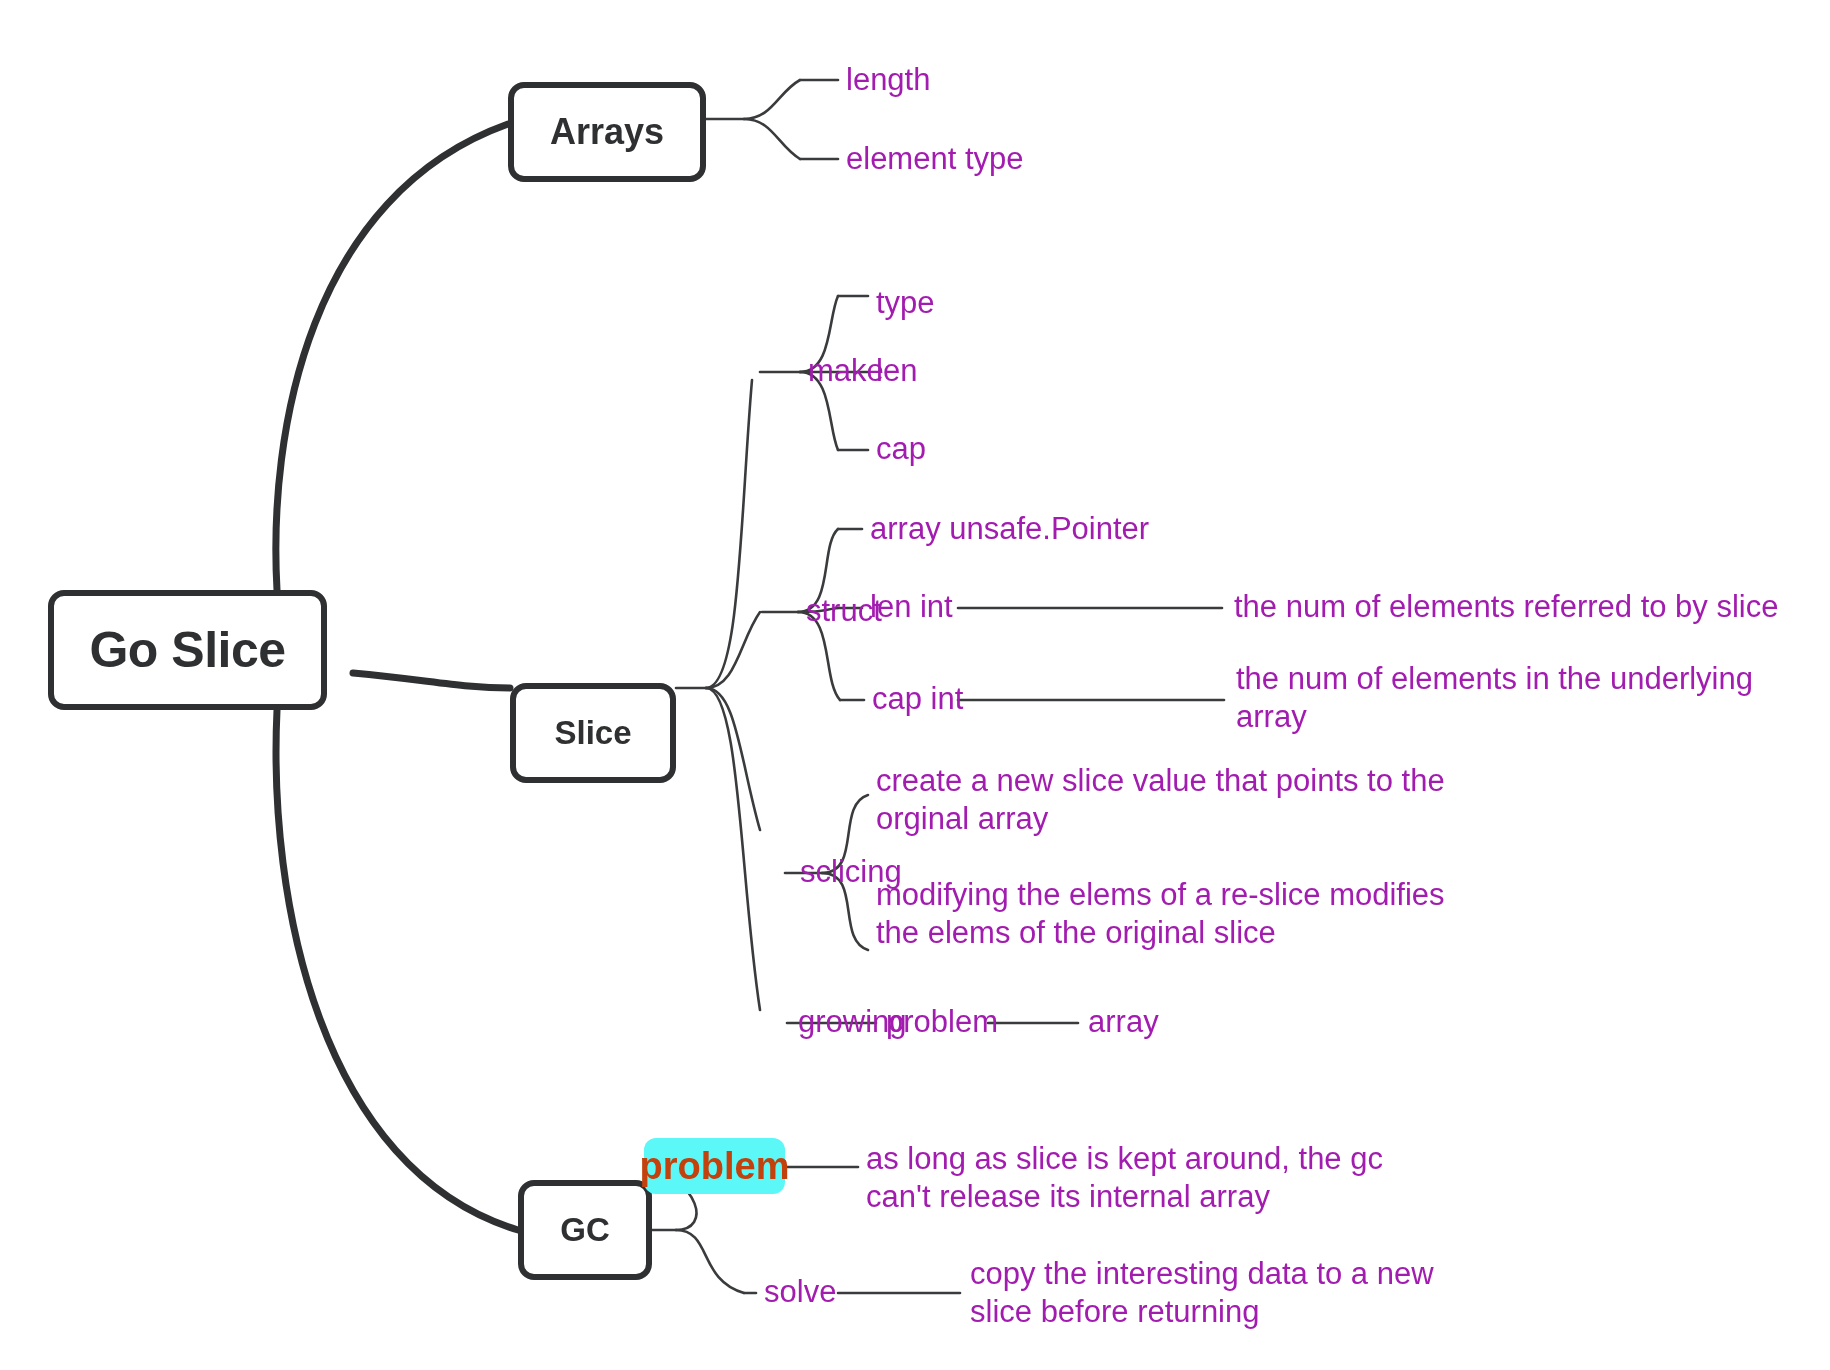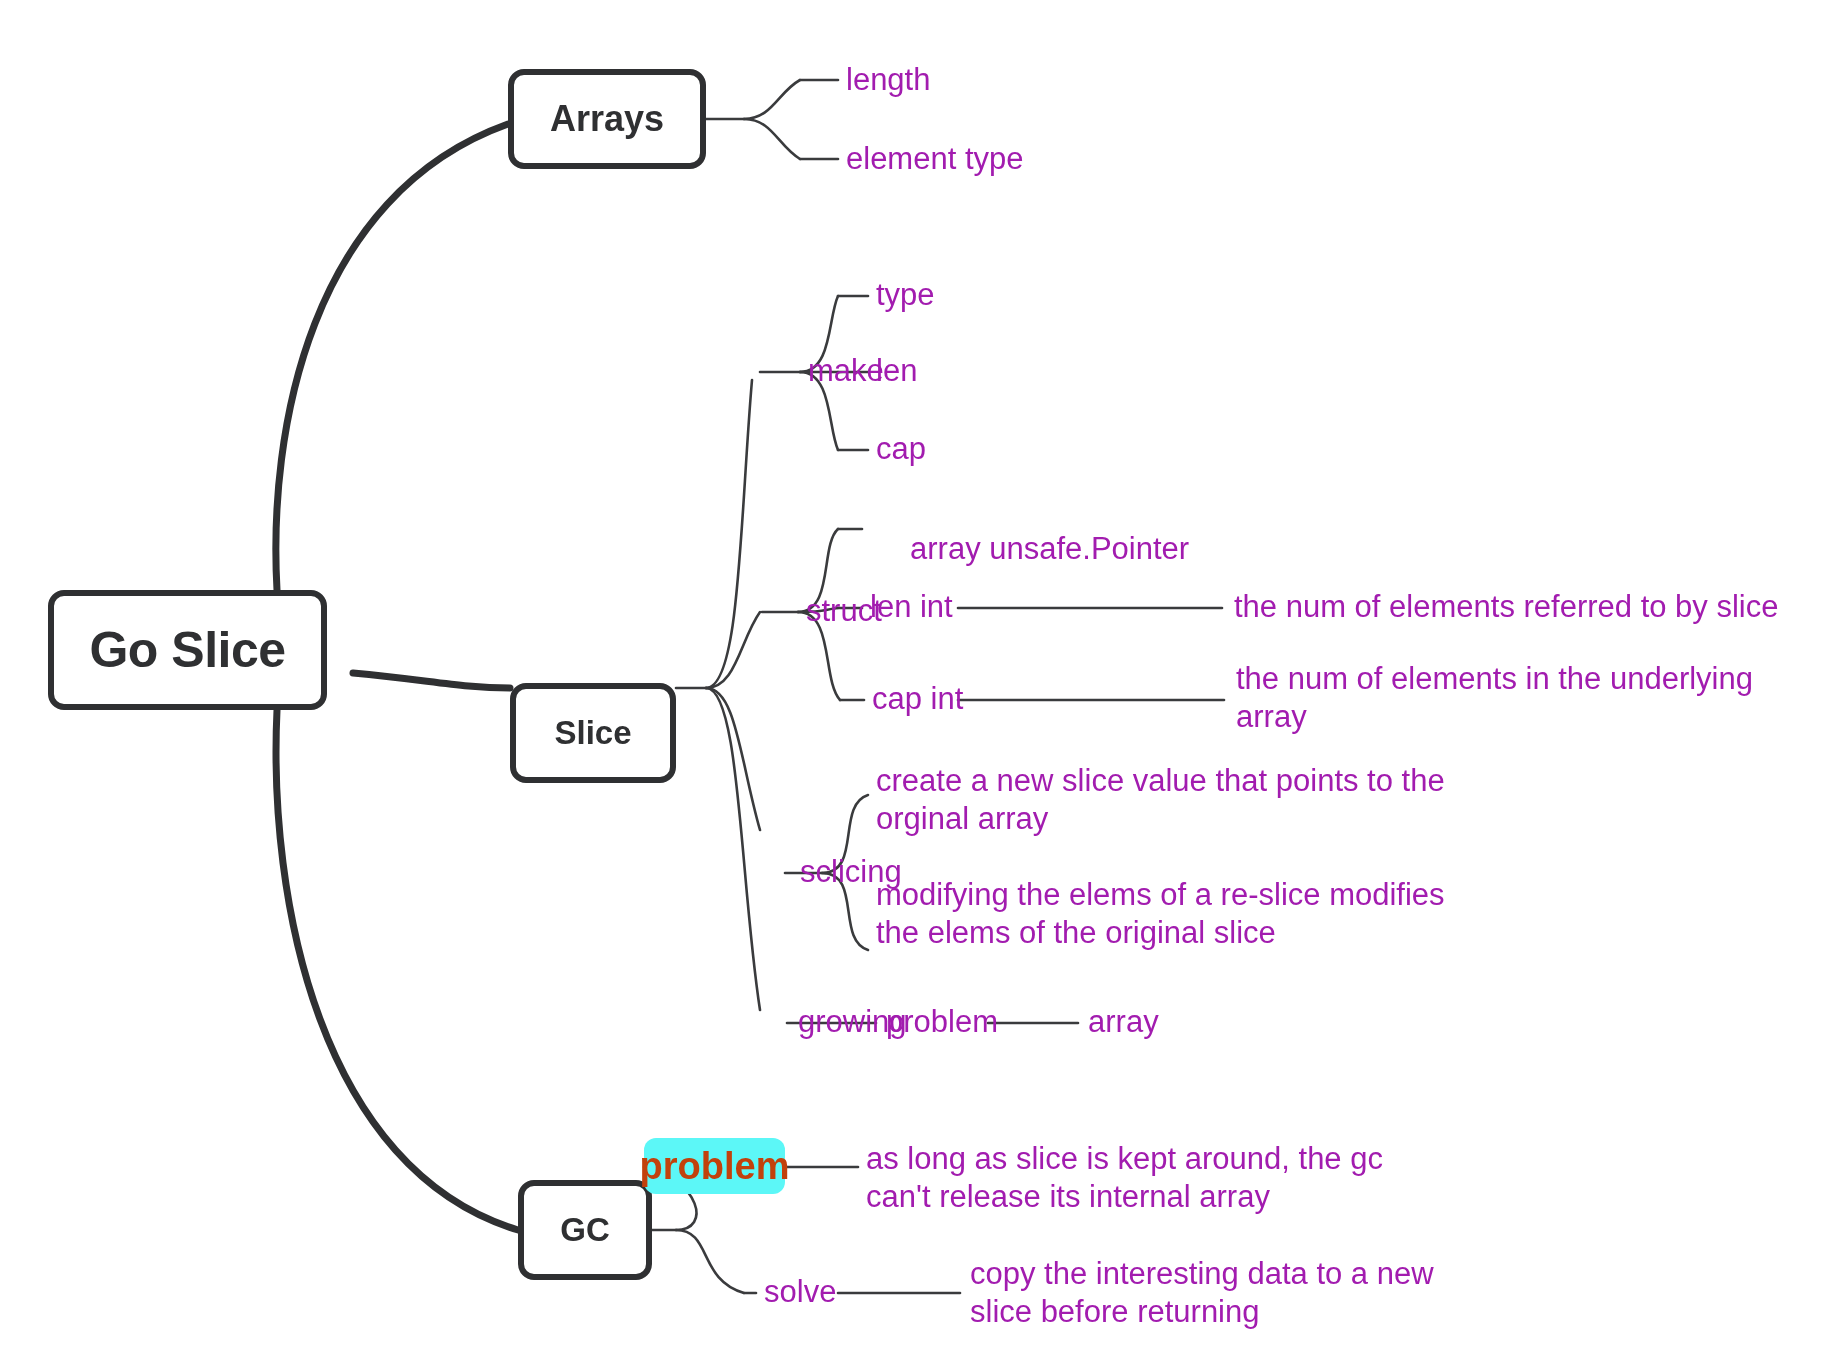--- a/index.html
+++ b/index.html
@@ -60,21 +60,21 @@
   #node-root {
     left: 48px;
     top: 590px;
     width: 279px;
     height: 120px;
     font-size: 50px;
     letter-spacing: -0.5px;
   }
   #node-arrays {
     left: 508px;
-    top: 69px;
+    top: 82px;
     width: 198px;
     height: 100px;
     font-size: 36px;
   }
   #node-slice {
     left: 510px;
     top: 638px;
     width: 166px;
     height: 100px;
     font-size: 33px;
@@ -195,26 +195,26 @@
   </div>
 
   <div class="pill" id="node-problem" style="background: rgb(92, 247, 247);">
     <span>problem</span>
   </div>
 
   <div class="lbl" style="left:846px; top:61px;">length</div>
   <div class="lbl" style="left:846px; top:140px;">element type</div>
 
   <div class="lbl" style="left:808px; top:352px;">make</div>
-  <div class="lbl" style="left:876px; top:276px;">type</div>
+  <div class="lbl" style="left:876px; top:284px;">type</div>
   <div class="lbl" style="left:876px; top:352px;">len</div>
   <div class="lbl" style="left:876px; top:430px;">cap</div>
 
   <div class="lbl" style="left:806px; top:592px;">struct</div>
-  <div class="lbl" style="left:910px; top:510px;margin-top:20px;">array unsafe.Pointer</div>
+  <div class="lbl" style="left:870px; top:510px;">array unsafe.Pointer</div>
   <div class="lbl" style="left:870px; top:588px;">len int</div>
   <div class="lbl" style="left:872px; top:680px;">cap int</div>
 
   <div class="lbl wrapline" style="left:1234px; top:588px; width:580px;">the num of elements referred to by slice</div>
   <div class="lbl wrapline" style="left:1236px; top:660px; width:580px;">the num of elements in the underlying array</div>
 
   <div class="lbl" style="left:800px; top:853px;">sclicing</div>
   <div class="lbl wrapline" style="left:876px; top:762px; width:620px;">create a new slice value that points to the orginal array</div>
   <div class="lbl wrapline" style="left:876px; top:876px; width:620px;">modifying the elems of a re-slice modifies the elems of the original slice</div>
 

